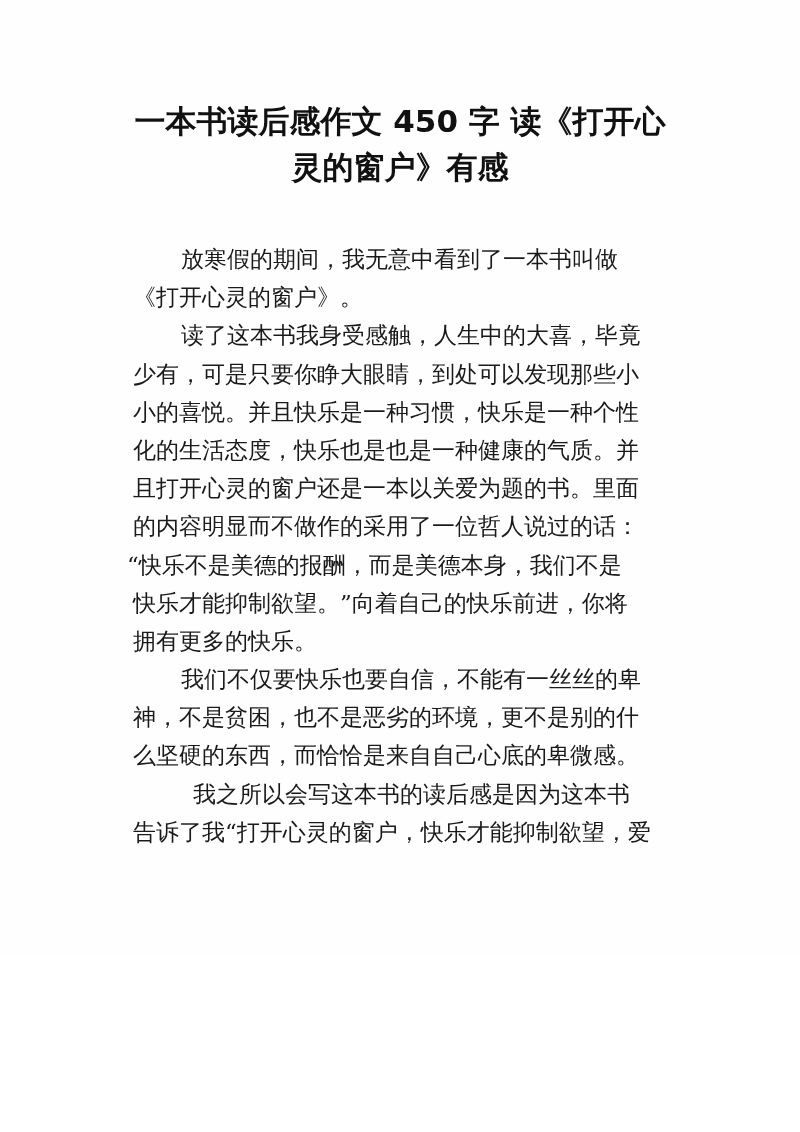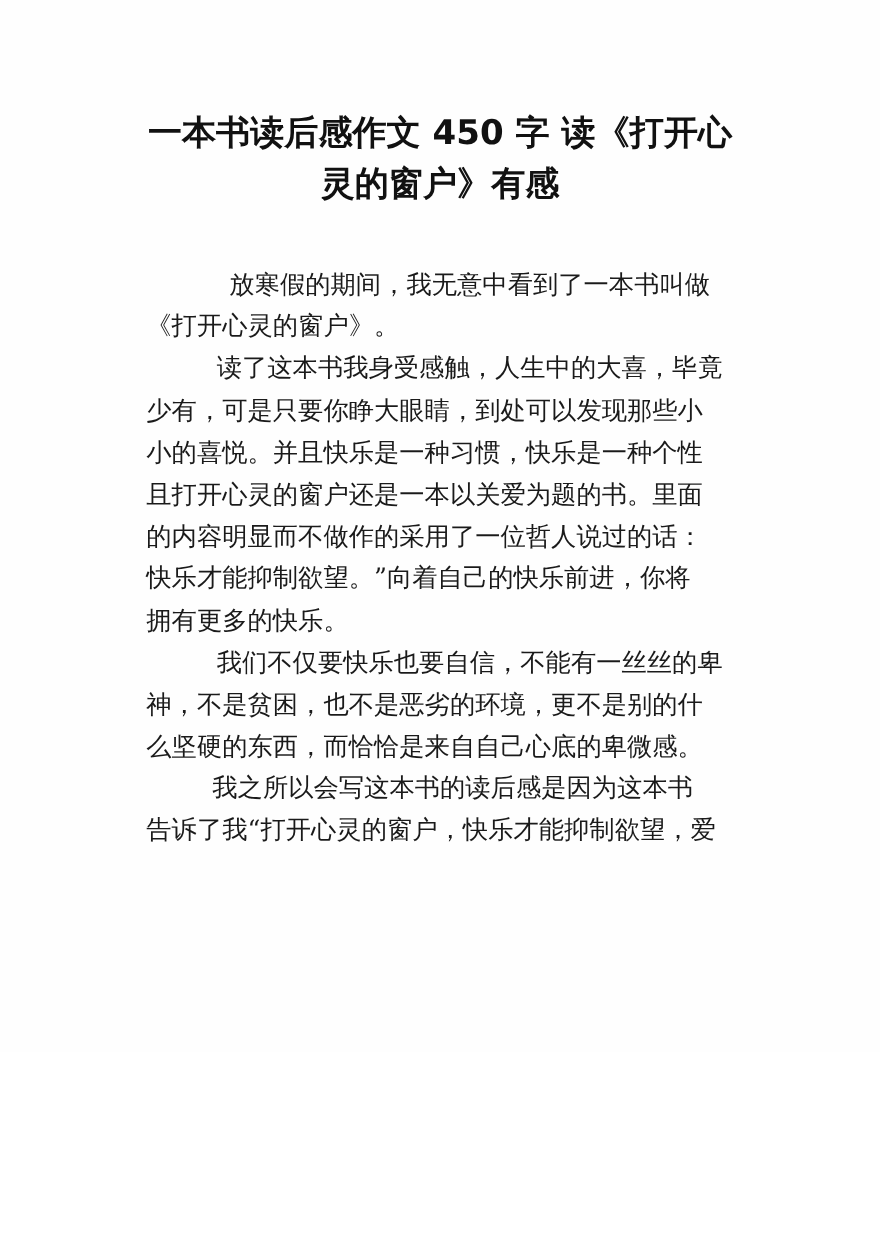--- a/index.html
+++ b/index.html
@@ -12,41 +12,43 @@
     font-weight: bold; font-size: 31px; line-height: 46px; color: #111;
     letter-spacing: 0px;
   }
   .title .line { display: block; white-space: nowrap; }
   .body {
     position: absolute; left: 133px; top: 240px; width: 540px;
     font-family: "DejaVu Serif", "Liberation Serif", serif;
     font-size: 23px; line-height: 38.2px; color: #1a1a1a;
   }
   .body .ln { display: block; white-space: nowrap; height: 38.2px; }
-  .ind { padding-left: 48px; text-align: center; }
+  .ind { padding-left: 48px; }
   .ind2 { padding-left: 60px; }
   .q { margin-left: -6px; }
 </style>
 </head>
 <body>
 
 <div class="page">
   <h1 class="title" style="margin:0;">
     <span class="line">一本书读后感作文 450 字  读《打开心</span>
     <span class="line">灵的窗户》有感</span>
   </h1>
 
   <div class="body">
     <span class="ln ind">放寒假的期间，我无意中看到了一本书叫做</span>
     <span class="ln">《打开心灵的窗户》。</span>
     <span class="ln ind">读了这本书我身受感触，人生中的大喜，毕竟</span>
     <span class="ln">少有，可是只要你睁大眼睛，到处可以发现那些小</span>
     <span class="ln">小的喜悦。并且快乐是一种习惯，快乐是一种个性</span>
+    <span class="ln">化的生活态度，快乐也是也是一种健康的气质。并</span>
     <span class="ln">且打开心灵的窗户还是一本以关爱为题的书。里面</span>
     <span class="ln">的内容明显而不做作的采用了一位哲人说过的话：</span>
+    <span class="ln q">“快乐不是美德的报酬，而是美德本身，我们不是</span>
     <span class="ln">快乐才能抑制欲望。”向着自己的快乐前进，你将</span>
     <span class="ln">拥有更多的快乐。</span>
     <span class="ln ind">我们不仅要快乐也要自信，不能有一丝丝的卑</span>
     <span class="ln">神，不是贫困，也不是恶劣的环境，更不是别的什</span>
     <span class="ln">么坚硬的东西，而恰恰是来自自己心底的卑微感。</span>
     <span class="ln ind2">我之所以会写这本书的读后感是因为这本书</span>
     <span class="ln">告诉了我“打开心灵的窗户，快乐才能抑制欲望，爱</span>
   </div>
 </div>
 

